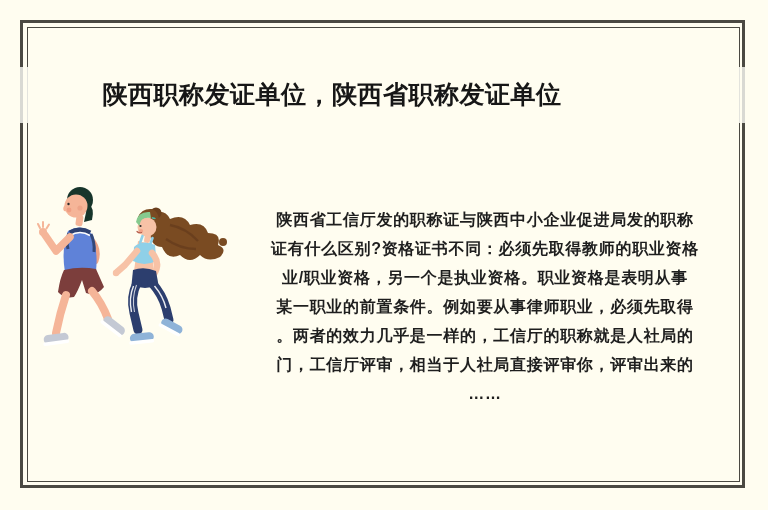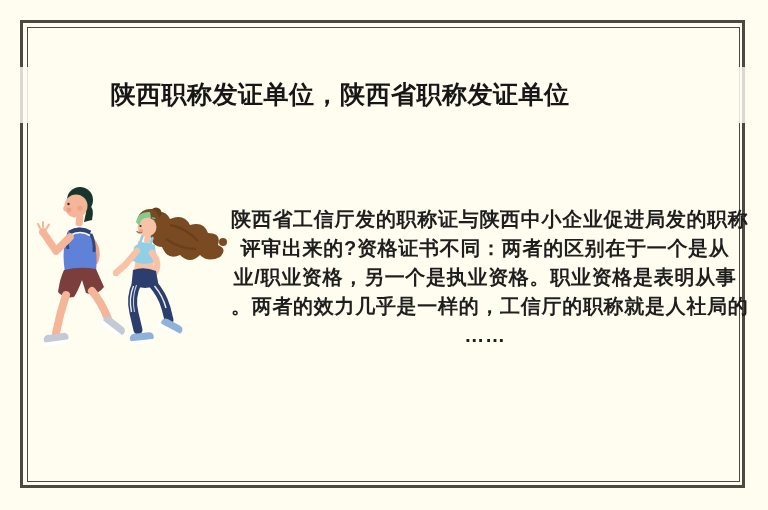--- a/index.html
+++ b/index.html
@@ -51,21 +51,21 @@
     position: absolute;
     top: 0; height: 100%;
     width: 1px;
     background: #e3e3dd;
   }
   .frame-fade-left::after  { right: 2px; }
   .frame-fade-right::after { left: 3px; }
 
   .page-title {
     position: absolute;
-    left: 12px; top: 78px;
+    left: 4px; top: 78px;
     width: 656px;
     margin: 0;
     text-align: center;
     font-size: 25px;
     line-height: 32px;
     font-weight: 900;
     letter-spacing: 0.5px;
     color: #161616;
   }
 
@@ -77,21 +77,21 @@
   .illustration svg { display: block; width: 100%; height: 100%; }
 
   .article {
     position: absolute;
     left: 231px; top: 205px;
     width: 508px;
     color: #1e1e1e;
   }
   .article p {
     margin: 0;
-    font-size: 20px;
+    font-size: 16px;
     line-height: 29px;
     font-weight: bold;
     letter-spacing: 0.7px;
     text-align: center;
     white-space: nowrap;
   }
 </style>
 </head>
 <body>
 
@@ -189,17 +189,19 @@
       <g transform="rotate(28 142 152)">
         <rect x="130" y="147" width="23" height="9" rx="4.5" fill="#8fb3d8"></rect>
         <rect x="129" y="154" width="24" height="3.5" rx="1.7" fill="#ffffff"></rect>
       </g>
     </g>
   </svg>
 </div>
 
 <div class="article">
   <p>陕西省工信厅发的职称证与陕西中小企业促进局发的职称</p>
-  <p>评审出来的?资格证书不同：两者的区别在于一个是从</p>
+  <p>证有什么区别?资格证书不同：必须先取得教师的职业资格</p>
   <p>业/职业资格，另一个是执业资格。职业资格是表明从事</p>
+  <p>某一职业的前置条件。例如要从事律师职业，必须先取得</p>
   <p>。两者的效力几乎是一样的，工信厅的职称就是人社局的</p>
+  <p>门，工信厅评审，相当于人社局直接评审你，评审出来的</p>
   <p>……</p>
 </div>
 
 </body></html>

